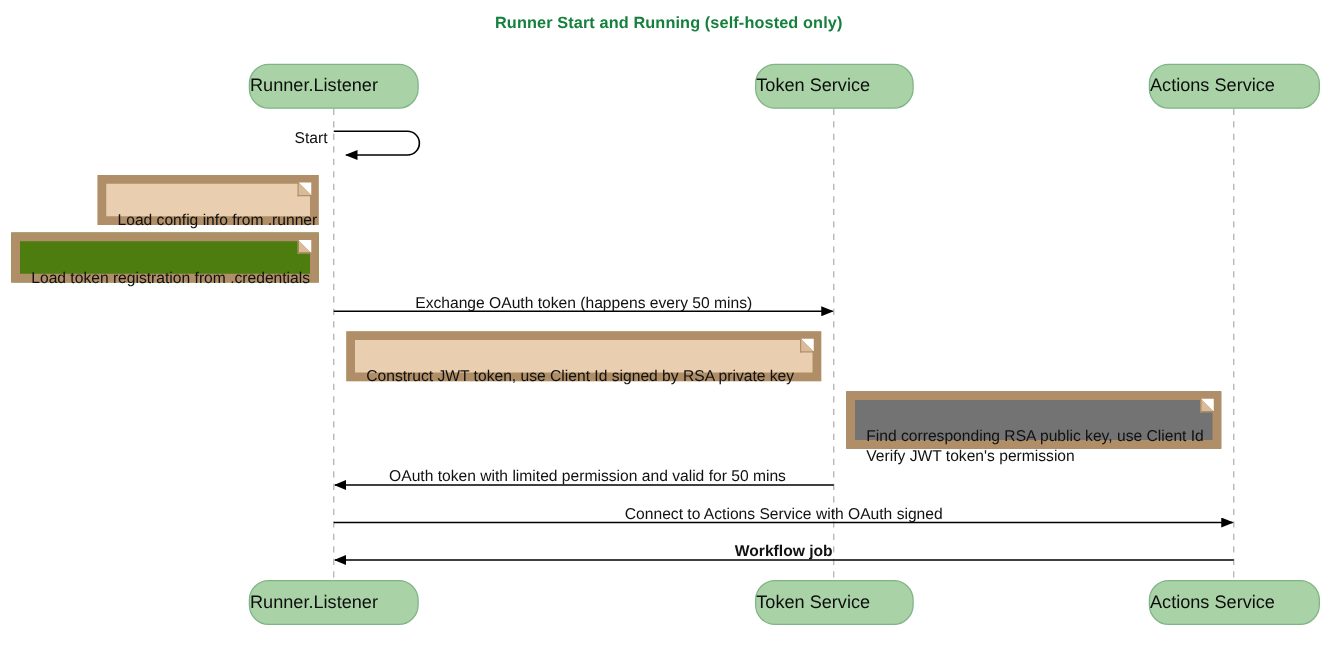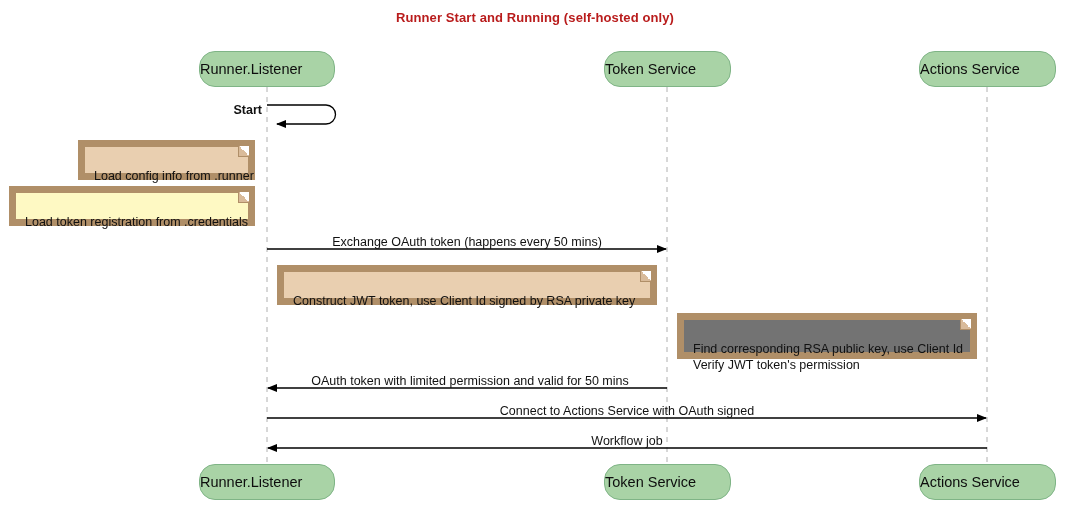--- a/index.html
+++ b/index.html
@@ -23,21 +23,21 @@
 
   
   .diagram-title {
     position: absolute;
     top: 10px;
     left: 0;
     width: 1070px;
     text-align: center;
     font-size: 13px;
     font-weight: bold;
-    color: #b91c1c;
+    color: #15803d;
     letter-spacing: 0.1px;
   }
 
   
   #lines-layer {
     position: absolute;
     top: 0;
     left: 0;
     width: 1070px;
     height: 525px;
@@ -147,25 +147,25 @@
       </div>
       <div class="participant" style="left: 604px; top: 464px; width: 127px; background: rgb(169, 211, 166); border-color: rgb(127, 180, 134);">
         <span class="plabel">Token Service</span>
       </div>
       <div class="participant" style="left: 919px; top: 464px; width: 137px; background: rgb(169, 211, 166); border-color: rgb(127, 180, 134);">
         <span class="plabel">Actions Service</span>
       </div>
     </div>
   <div id="notes-layer">
       <div class="note" style="left: 78px; top: 140px; width: 177px; height: 28px; background: rgb(233, 207, 176); border-color: rgb(176, 143, 104);"><div>Load config info from .runner</div><div class="fold"></div></div>
-      <div class="note" style="left: 9px; top: 186px; width: 246px; height: 25px; background: #fef9c3; border-color: rgb(176, 143, 104);"><div>Load token registration from .credentials</div><div class="fold"></div></div>
+      <div class="note" style="left: 9px; top: 186px; width: 246px; height: 25px; background: #4d7c0f; border-color: rgb(176, 143, 104);"><div>Load token registration from .credentials</div><div class="fold"></div></div>
       <div class="note" style="left: 277px; top: 265px; width: 380px; height: 28px; background: rgb(233, 207, 176); border-color: rgb(176, 143, 104);"><div>Construct JWT token, use Client Id signed by RSA private key</div><div class="fold"></div></div>
       <div class="note" style="left: 677px; top: 313px; width: 300px; height: 46px; background: #737373; border-color: rgb(176, 143, 104);"><div>Find corresponding RSA public key, use Client Id</div><div>Verify JWT token's permission</div><div class="fold"></div></div>
     </div>
   <div id="labels-layer">
-      <div class="msg-label right-align" style="left: 142px; top: 103px; width: 120px; font-weight: bold;">Start</div>
+      <div class="msg-label right-align" style="left: 142px; top: 103px; width: 120px;">Start</div>
       <div class="msg-label center" style="left: 467px; top: 235px;">Exchange OAuth token (happens every 50 mins)</div>
       <div class="msg-label center" style="left: 470px; top: 374px;">OAuth token with limited permission and valid for 50 mins</div>
       <div class="msg-label center" style="left: 627px; top: 404px;">Connect to Actions Service with OAuth signed</div>
-      <div class="msg-label center" style="left: 627px; top: 434px;">Workflow job</div>
+      <div class="msg-label center" style="left: 627px; top: 434px; font-weight: bold;">Workflow job</div>
     </div>
 
 </div>
 
 </body></html>

